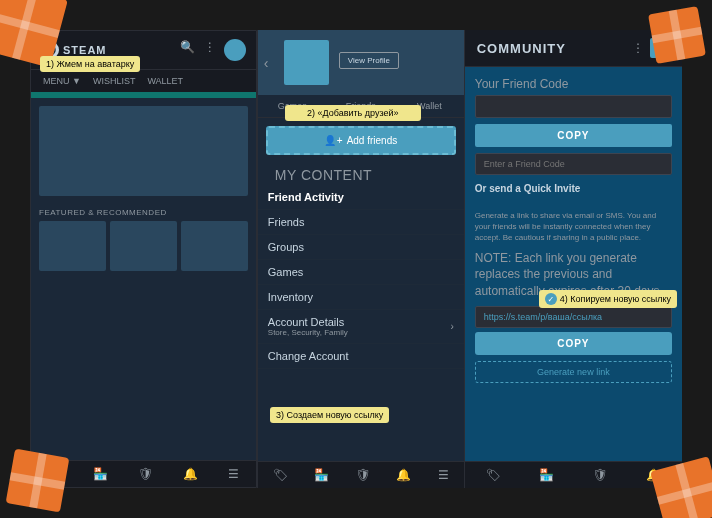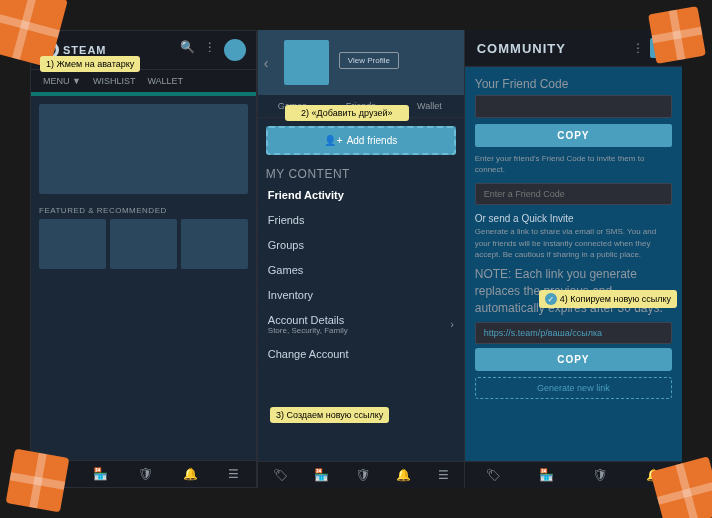--- a/index.html
+++ b/index.html
@@ -120,21 +120,21 @@
       height: 22px;
       background: #4a9ebe;
       border-radius: 50%;
       cursor: pointer;
     }
 
     .nav-tabs {
       display: flex;
       padding: 4px 8px;
       gap: 4px;
-      border-bottom: 4px solid #0f766e;
+      border-bottom: 6px solid #0f766e;
     }
 
     .nav-tab {
       color: #8f98a0;
       font-size: 9px;
       padding: 2px 4px;
       cursor: pointer;
       text-transform: uppercase;
     }
 
@@ -258,21 +258,21 @@
     }
 
     
     .annotation-2 {
       position: absolute;
       top: 105px;
       left: 285px;
       background: #f0e68c;
       color: #000;
       font-size: 9px;
-      padding: 3px 16px;
+      padding: 3px 22px;
       border-radius: 3px;
       z-index: 20;
       white-space: nowrap;
     }
 
     .profile-tabs {
       display: flex;
       border-bottom: 1px solid #2a2d35;
       background: #1b2838;
     }
@@ -297,22 +297,22 @@
       cursor: pointer;
       text-align: center;
       display: flex;
       align-items: center;
       justify-content: center;
       gap: 4px;
     }
 
     .my-content-label {
       color: #8f98a0;
-      font-size: 12px;
-      padding: 4px 8px 2px;
+      font-size: 14px;
+      padding: 4px 17px 2px;
       letter-spacing: 0.5px;
     }
 
     .content-menu {
       flex: 1;
     }
 
     .content-item {
       color: #c7d5e0;
       font-size: 11px;
@@ -442,22 +442,22 @@
     .invite-text {
       color: #8f98a0;
       font-size: 8px;
       margin-bottom: 8px;
       line-height: 1.4;
     }
 
     .quick-invite-label {
       color: #c7d5e0;
       font-size: 10px;
-      font-weight: normal;
-      margin-bottom: 2px;
+      font-weight: bold;
+      margin-bottom: 16px;
     }
 
     .quick-invite-desc {
       color: #8f98a0;
       font-size: 8px;
       line-height: 1.4;
       margin-bottom: 6px;
     }
 
     .expires-text {
@@ -708,21 +708,20 @@
       <span class="community-title">COMMUNITY</span>
       <div class="community-header-right">
         <span class="community-header-icon">⋮</span>
         <div class="community-avatar"></div>
       </div>
     </div>
     <div class="community-content">
       <div class="section-label">Your Friend Code</div>
       <input class="friend-code-input" type="text" value="" style="">
       <button class="copy-btn">COPY</button>
-      <div class="invite-text">Enter your friend's Friend Code to invite them to connect.</div>
       <input class="enter-code-input" type="text" placeholder="Enter a Friend Code" style="">
       <div class="quick-invite-label">Or send a Quick Invite</div>
       <div class="quick-invite-desc">Generate a link to share via email or SMS. You and your friends will be instantly connected when they accept. Be cautious if sharing in a public place.</div>
       <div class="expires-text">NOTE: Each link you generate replaces the previous and automatically expires after 30 days.</div>
       <input class="link-input" type="text" value="https://s.team/p/ваша/ссылка" style="">
       <button class="copy-btn-blue">COPY</button>
       <button class="generate-link-btn">Generate new link</button>
     </div>
     <div class="community-bottom-bar">
       <span class="bottom-icon">🏷</span>

